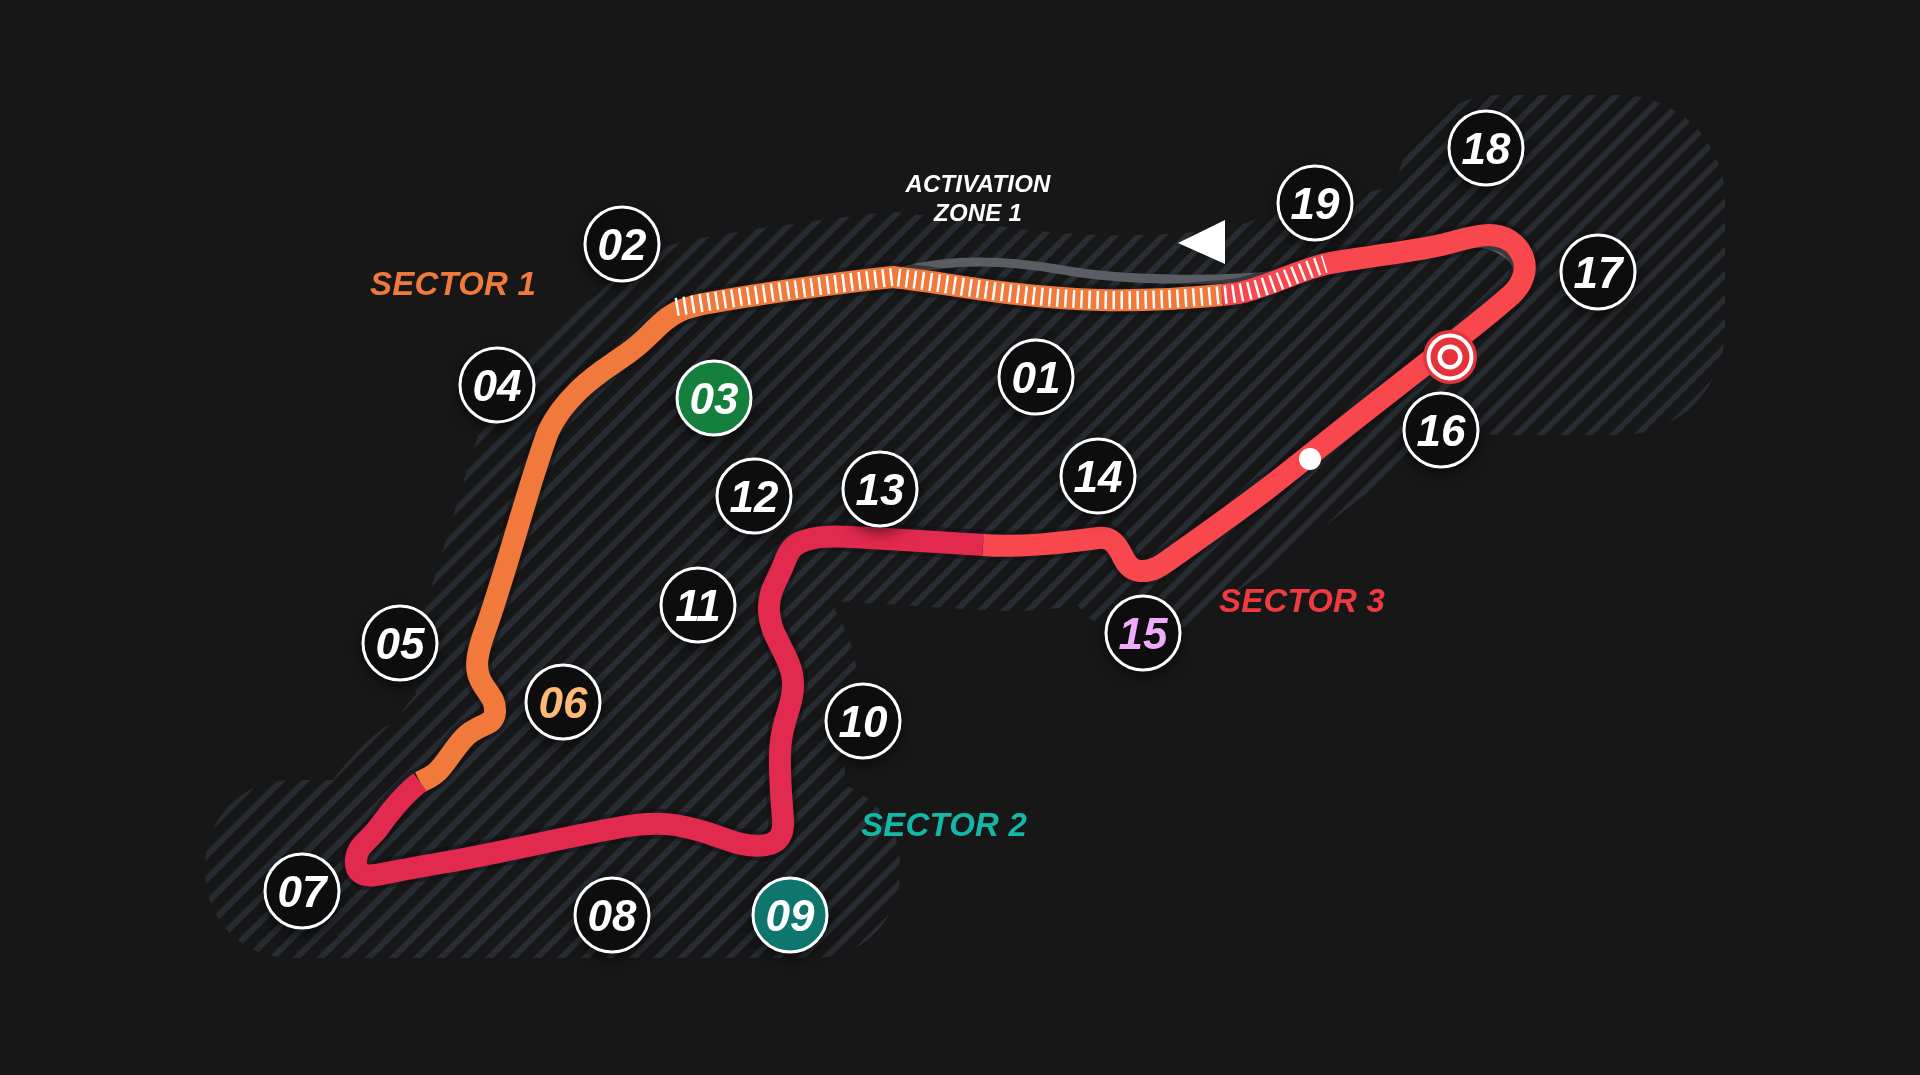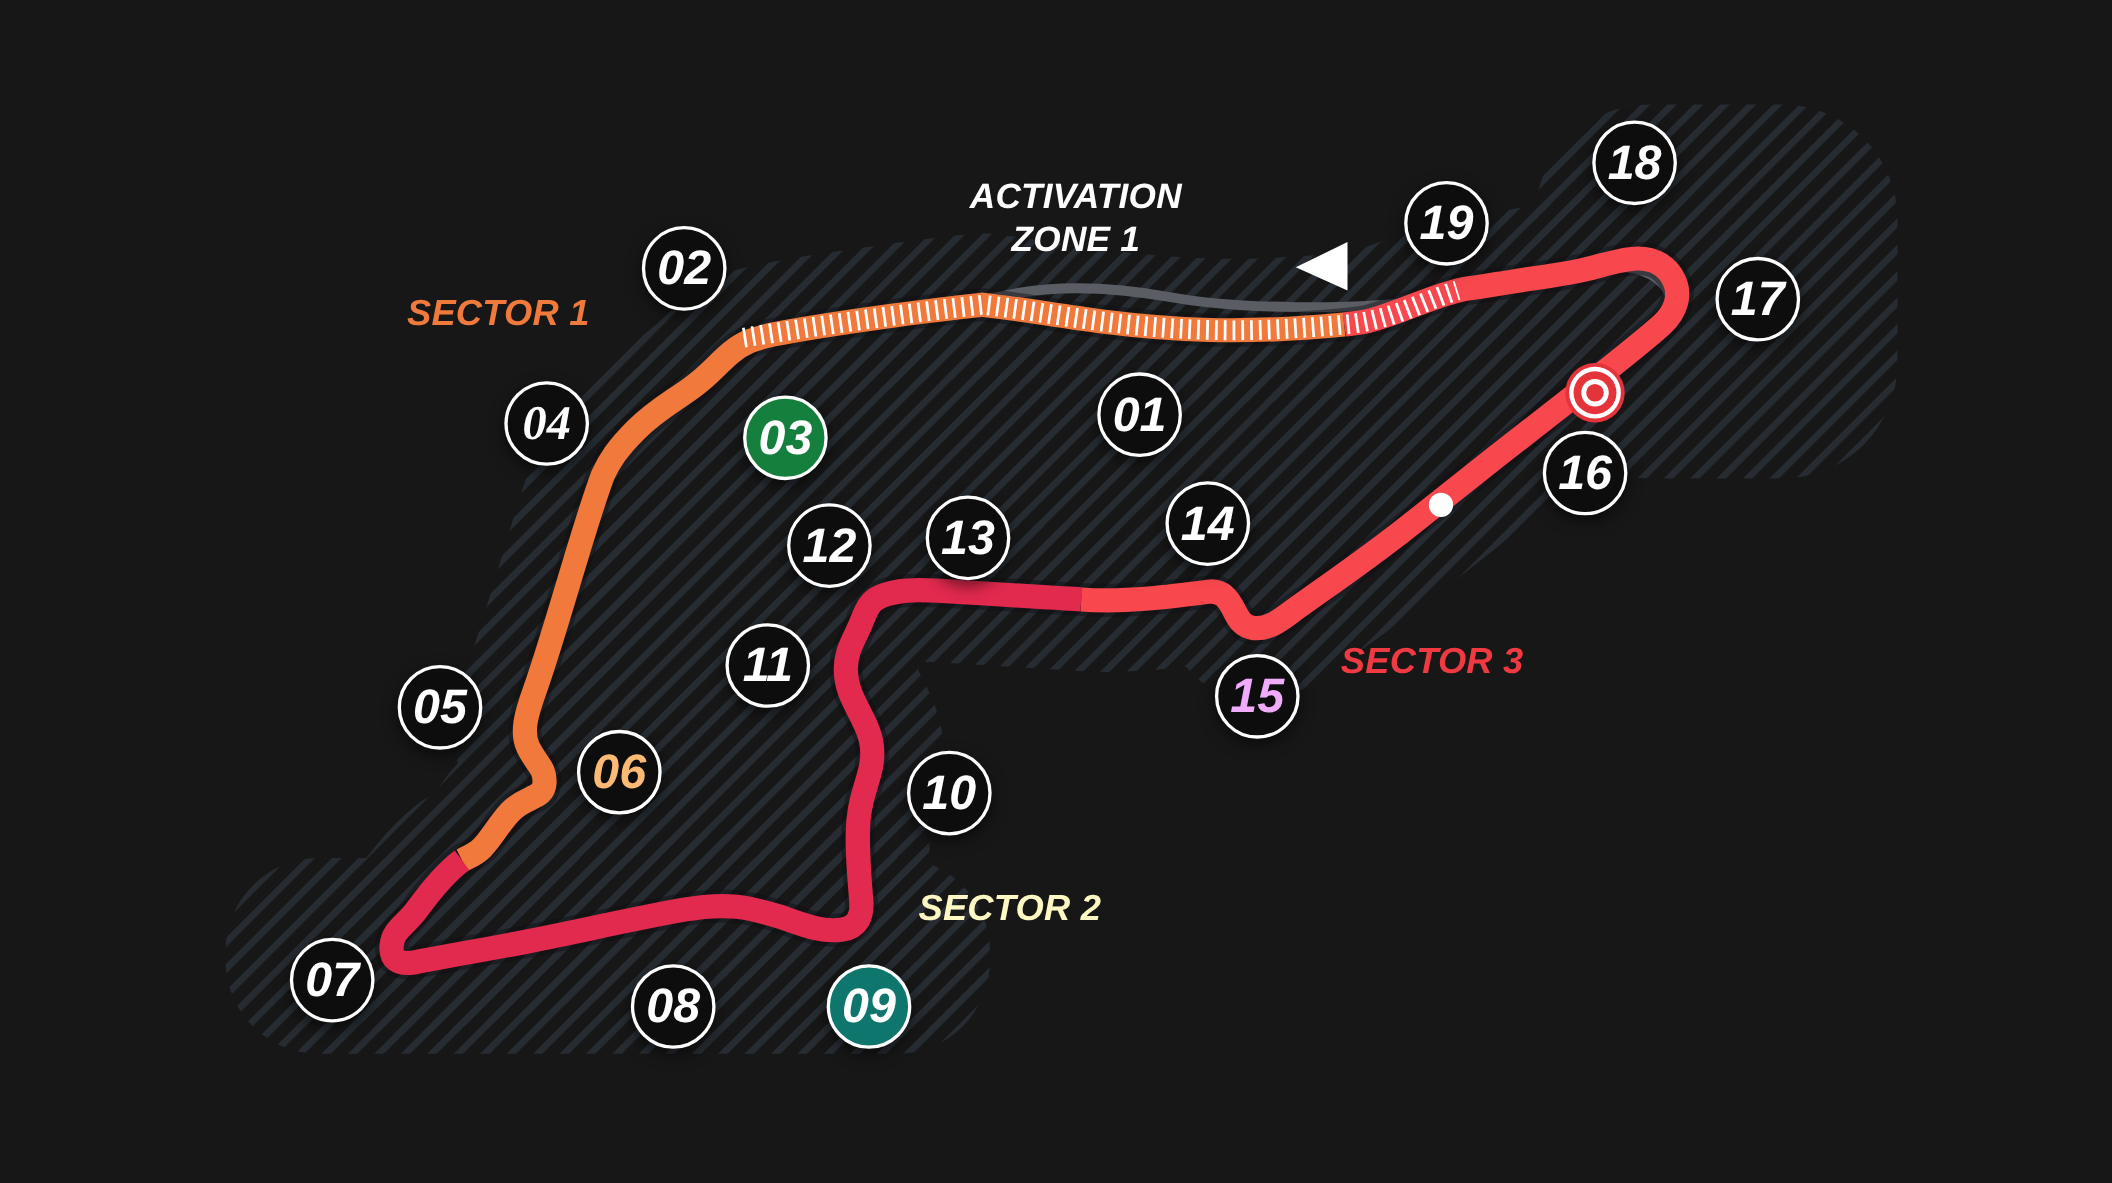--- a/index.html
+++ b/index.html
@@ -6,21 +6,21 @@
   body{font-family:"Liberation Sans", sans-serif;}
   #stage{position:relative;width:1920px;height:1075px;}
   #track-svg{position:absolute;left:0;top:0;}
   .overlay-label{
     position:absolute;transform:translate(-50%,-50%);
     font-weight:bold;font-style:italic;color:#ffffff;
     text-align:center;white-space:pre-line;line-height:1.21;
     letter-spacing:.2px;
   }
   .sector-label{font-size:33px;}
-  .zone-label{font-size:32px;}
+  .zone-label{font-size:24px;}
   .speed-label{font-size:29px;}
   .turn{
     position:absolute;width:77px;height:77px;border-radius:50%;
     transform:translate(-50%,-50%);
     display:flex;align-items:center;justify-content:center;
     font-weight:bold;font-style:italic;font-size:44px;
     box-shadow:0 5px 14px rgba(0,0,0,.55);
     box-sizing:border-box;
   }
 </style>
@@ -59,33 +59,33 @@
       <circle cx="1450" cy="357" r="23.5" fill="#FFFFFF"></circle>
       <circle cx="1450" cy="357" r="19.5" fill="#E5333B"></circle>
       <circle cx="1450" cy="357" r="12.5" fill="#FFFFFF"></circle>
       <circle cx="1450" cy="357" r="8" fill="#E5333B"></circle>
     </g>
 
     <circle cx="1310" cy="459" r="11" fill="#FFFFFF"></circle>
   </svg>
 
   <div class="overlay-label sector-label" style="left: 453px; top: 284px; color: rgb(239, 122, 59);">SECTOR 1</div>
-  <div class="overlay-label sector-label" style="left: 918px; top: 825px; color: #fef9c3;">SECTOR 2</div>
+  <div class="overlay-label sector-label" style="left: 944px; top: 825px; color: #14b8a6;">SECTOR 2</div>
   <div class="overlay-label sector-label" style="left: 1302px; top: 601px; color: rgb(239, 58, 65);">SECTOR 3</div>
 
   <div class="overlay-label zone-label" style="left:978px;top:198px;">ACTIVATION
 ZONE 1</div>
 
 
 
   <div id="turn-layer">
       <div class="turn" style="left: 1036px; top: 377px; background: rgb(13, 13, 14); border: 3.5px solid rgb(255, 255, 255); color: rgb(255, 255, 255);">01</div>
       <div class="turn" style="left: 622px; top: 244px; background: rgb(13, 13, 14); border: 3.5px solid rgb(255, 255, 255); color: rgb(255, 255, 255);">02</div>
       <div class="turn" style="left: 714px; top: 398px; background: #15803d; border: 3.5px solid rgb(255, 255, 255); color: rgb(255, 255, 255);">03</div>
-      <div class="turn" style="left: 497px; top: 385px; background: rgb(13, 13, 14); border: 3.5px solid rgb(255, 255, 255); color: rgb(255, 255, 255); font-family: Liberation Serif, serif;">04</div>
+      <div class="turn" style="left: 497px; top: 385px; background: rgb(13, 13, 14); border: 3.5px solid rgb(255, 255, 255); color: rgb(255, 255, 255);">04</div>
       <div class="turn" style="left: 400px; top: 643px; background: rgb(13, 13, 14); border: 3.5px solid rgb(255, 255, 255); color: rgb(255, 255, 255);">05</div>
       <div class="turn" style="left: 563px; top: 702px; background: rgb(13, 13, 14); border: 3.5px solid rgb(255, 255, 255); color: #fdba74;">06</div>
       <div class="turn" style="left: 302px; top: 891px; background: rgb(13, 13, 14); border: 3.5px solid rgb(255, 255, 255); color: rgb(255, 255, 255);">07</div>
       <div class="turn" style="left: 612px; top: 915px; background: rgb(13, 13, 14); border: 3.5px solid rgb(255, 255, 255); color: rgb(255, 255, 255);">08</div>
       <div class="turn" style="left: 790px; top: 915px; background: #0f766e; border: 3.5px solid rgb(255, 255, 255); color: rgb(255, 255, 255);">09</div>
       <div class="turn" style="left: 863px; top: 721px; background: rgb(13, 13, 14); border: 3.5px solid rgb(255, 255, 255); color: rgb(255, 255, 255);">10</div>
       <div class="turn" style="left: 698px; top: 605px; background: rgb(13, 13, 14); border: 3.5px solid rgb(255, 255, 255); color: rgb(255, 255, 255);">11</div>
       <div class="turn" style="left: 754px; top: 496px; background: rgb(13, 13, 14); border: 3.5px solid rgb(255, 255, 255); color: rgb(255, 255, 255);">12</div>
       <div class="turn" style="left: 880px; top: 489px; background: rgb(13, 13, 14); border: 3.5px solid rgb(255, 255, 255); color: rgb(255, 255, 255);">13</div>
       <div class="turn" style="left: 1098px; top: 476px; background: rgb(13, 13, 14); border: 3.5px solid rgb(255, 255, 255); color: rgb(255, 255, 255);">14</div>

